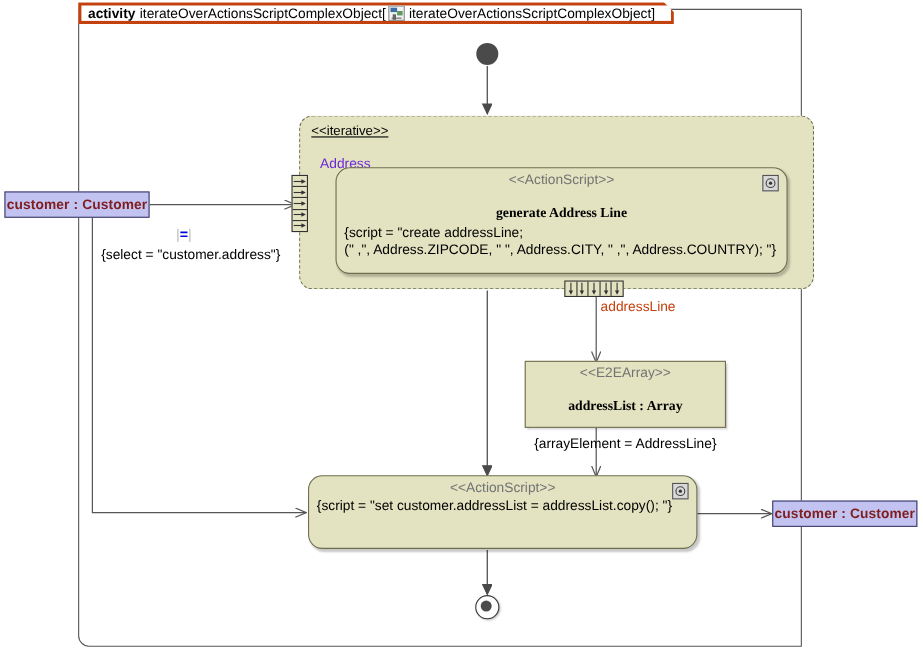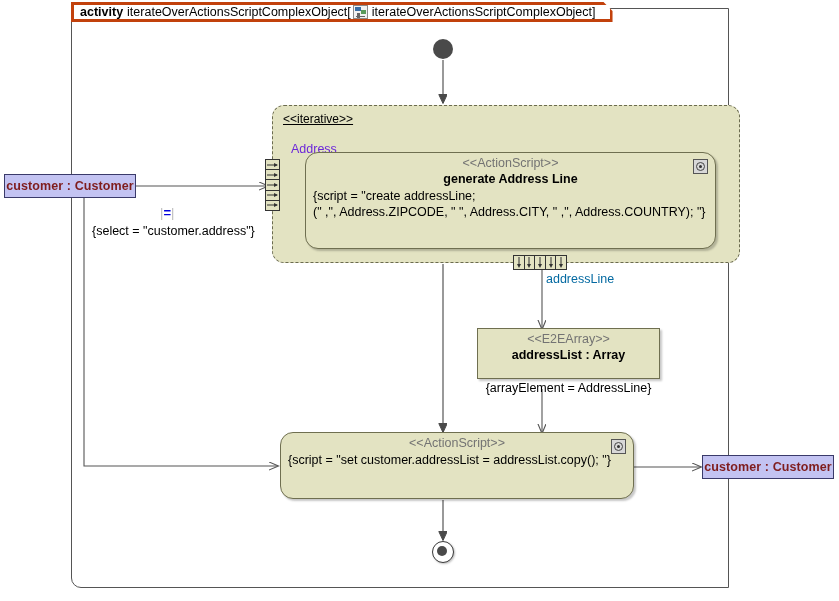--- a/index.html
+++ b/index.html
@@ -121,22 +121,23 @@
     color: #737373;
     font-size: 12.5px;
     margin-top: 3px;
     white-space: nowrap;
   }
   .node-title {
     text-align: center;
     font-weight: bold;
     font-size: 12.5px;
     color: #000000;
-    margin-top: 2px;
-    white-space: nowrap;
+    margin-top: 16px;
+    white-space: nowrap;
+    font-family: Liberation Serif, serif;
   }
   .node-body {
     font-size: 12.5px;
     color: #000000;
     margin: 3px 0 0 7px;
     line-height: 15.5px;
     white-space: pre;
   }
   .node-body.center {
     text-align: center;
@@ -295,21 +296,21 @@
     left: 0; top: 0;
     width: 839px;
     height: 601px;
     pointer-events: none;
   }
 
   
   .edge-label {
     position: absolute;
     font-size: 12.5px;
-    color: #0369a1;
+    color: #c2410c;
     white-space: nowrap;
   }
   .constraint-label {
     position: absolute;
     font-size: 12.5px;
     color: #000000;
     white-space: nowrap;
   }
   .eq-marker {
     position: absolute;
@@ -407,21 +408,21 @@
     <span>customer : Customer</span>
   </div>
 
   <div class="eq-marker" style="left:160px; top:205px;">
     <span class="brk">|</span><span>=</span><span class="brk">|</span>
   </div>
   <div class="constraint-label" style="left:92px; top:224px;">{select = "customer.address"}</div>
 
   <div class="edge-label" style="left:546px; top:272px;">addressLine</div>
 
-  <div class="action-node square" style="left:477px; top:328px; width:183px; height:51px;">
+  <div class="action-node square" style="left:477px; top:328px; width:183px; height:61px;">
     <div class="stereotype">&lt;&lt;E2EArray&gt;&gt;</div>
     <div class="node-title">addressList : Array</div>
     <div class="node-body center">{arrayElement = AddressLine}</div>
   </div>
 
   <div class="action-node" style="left:280px; top:432px; width:354px; height:67px;">
     <div class="corner-icon"></div>
     <div class="stereotype">&lt;&lt;ActionScript&gt;&gt;</div>
     <div class="node-body">{script = "set customer.addressList = addressList.copy(); "}</div>
   </div>

